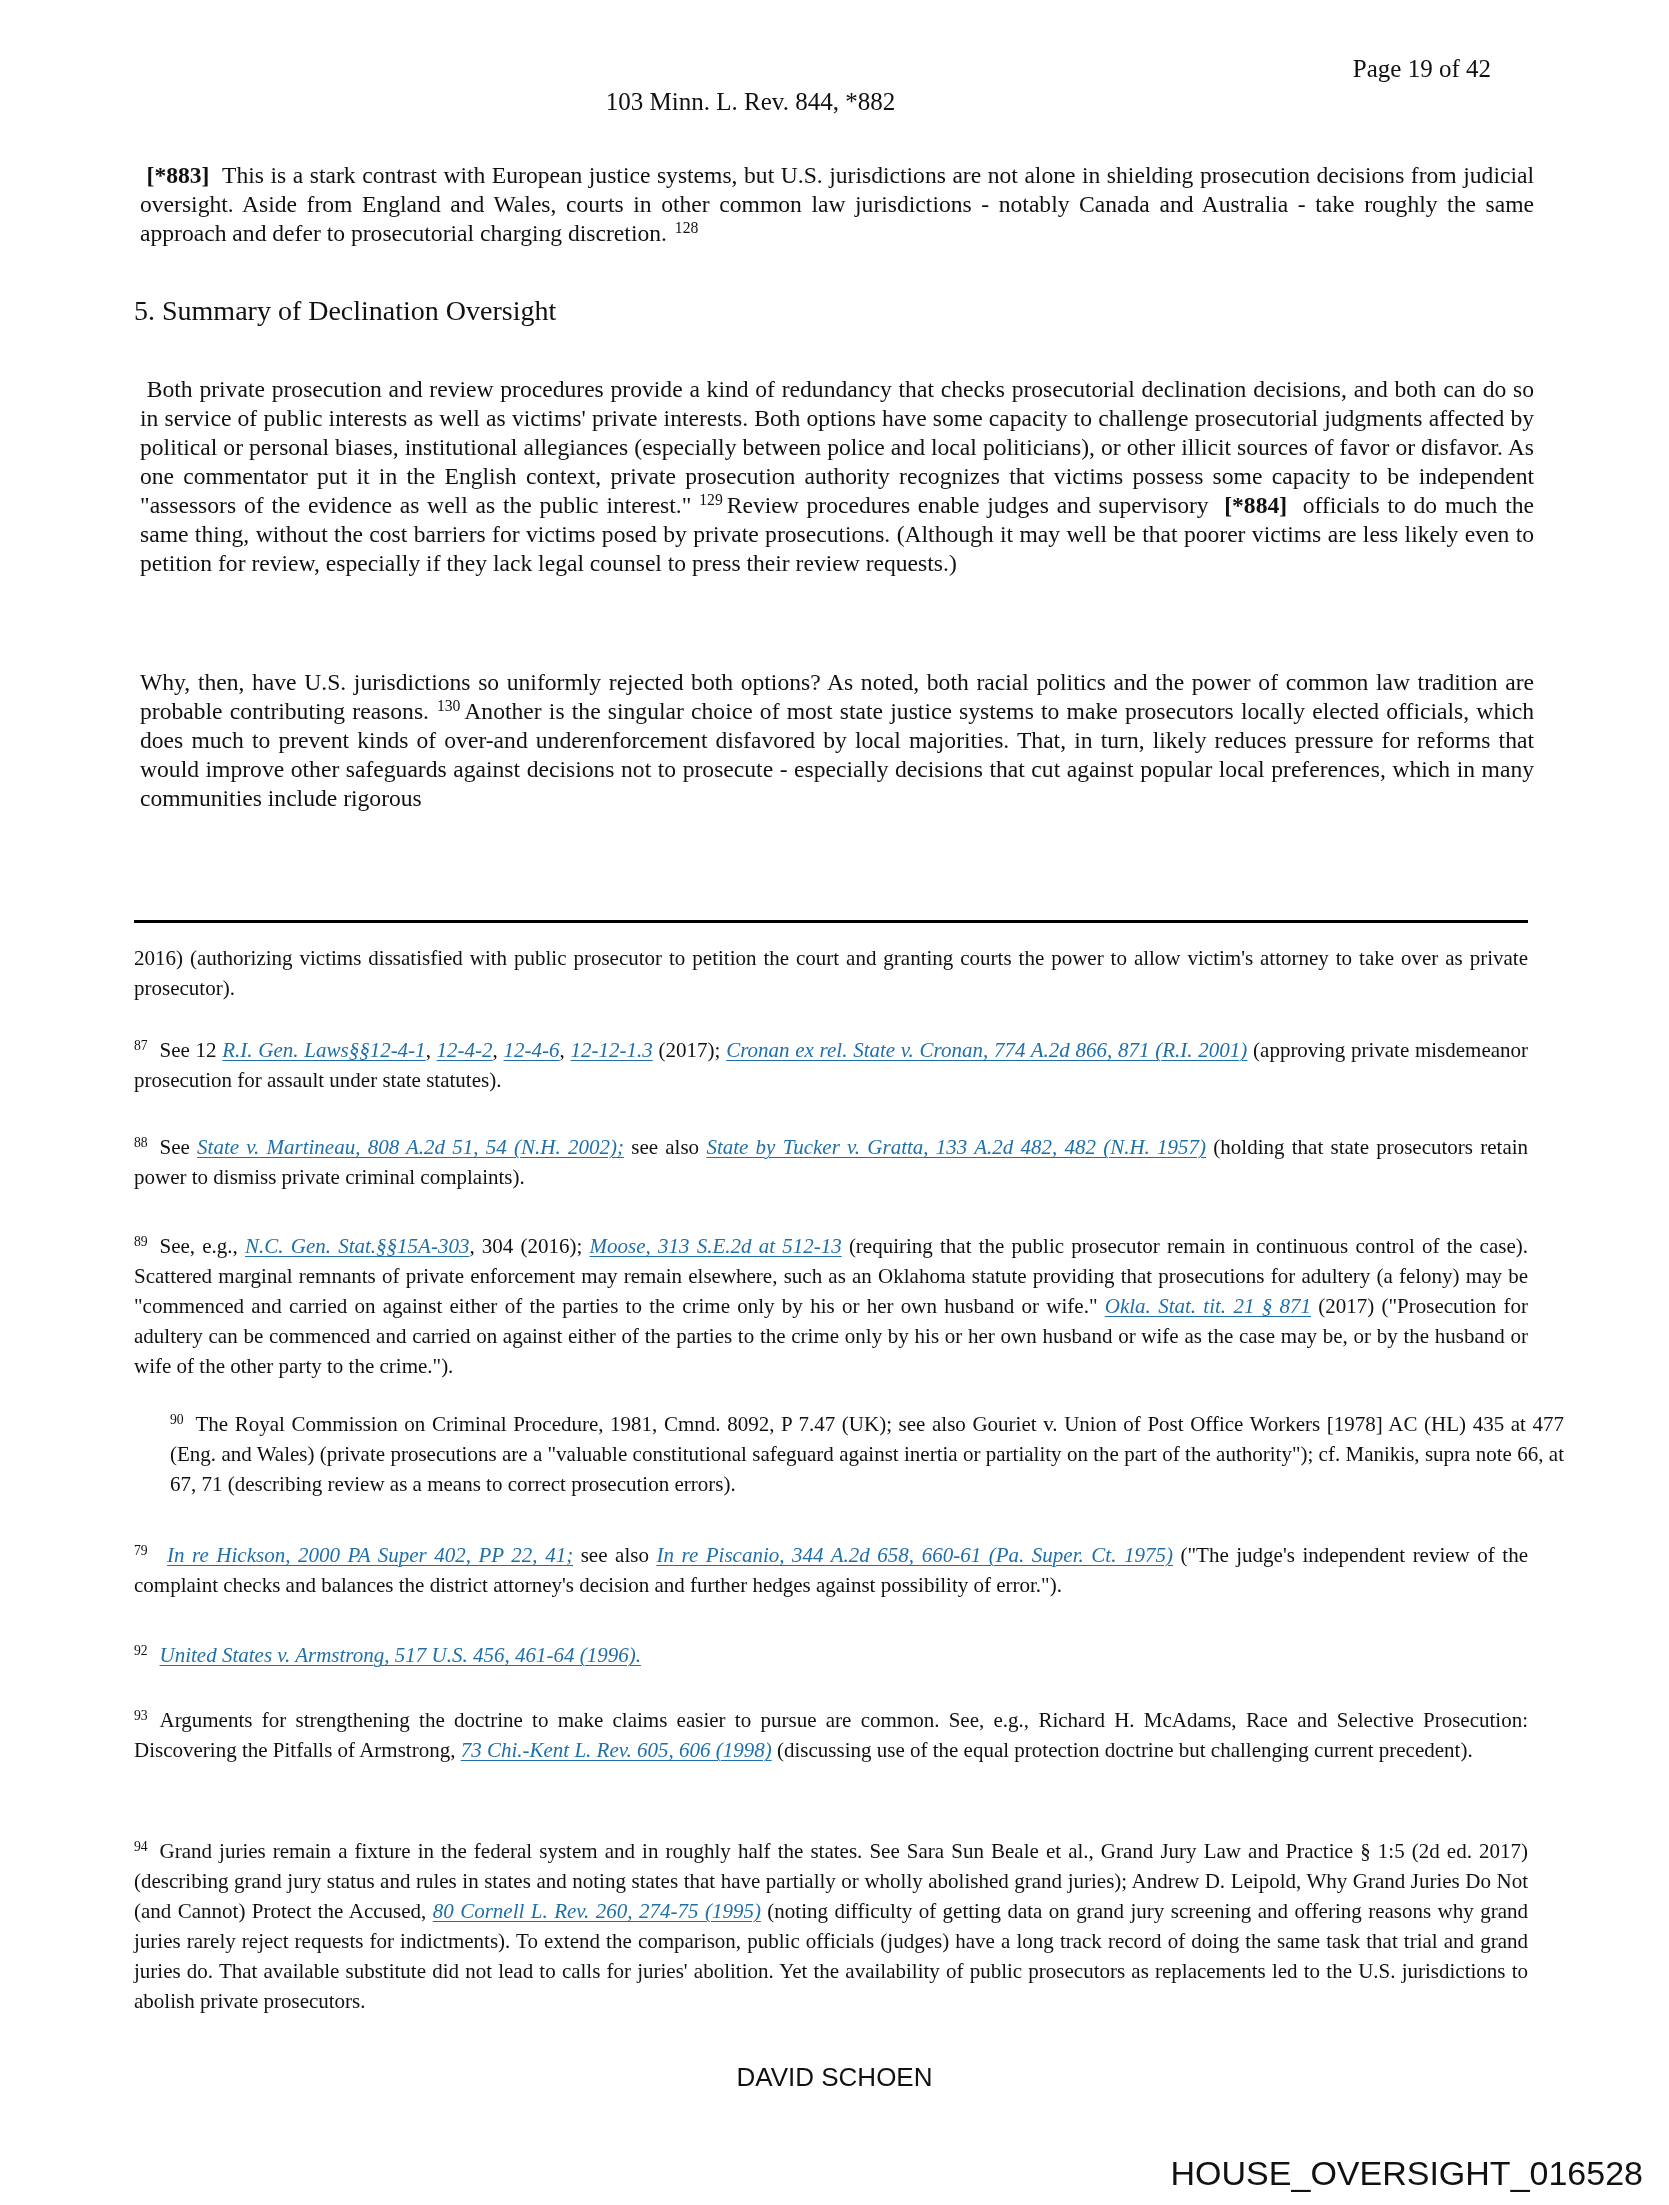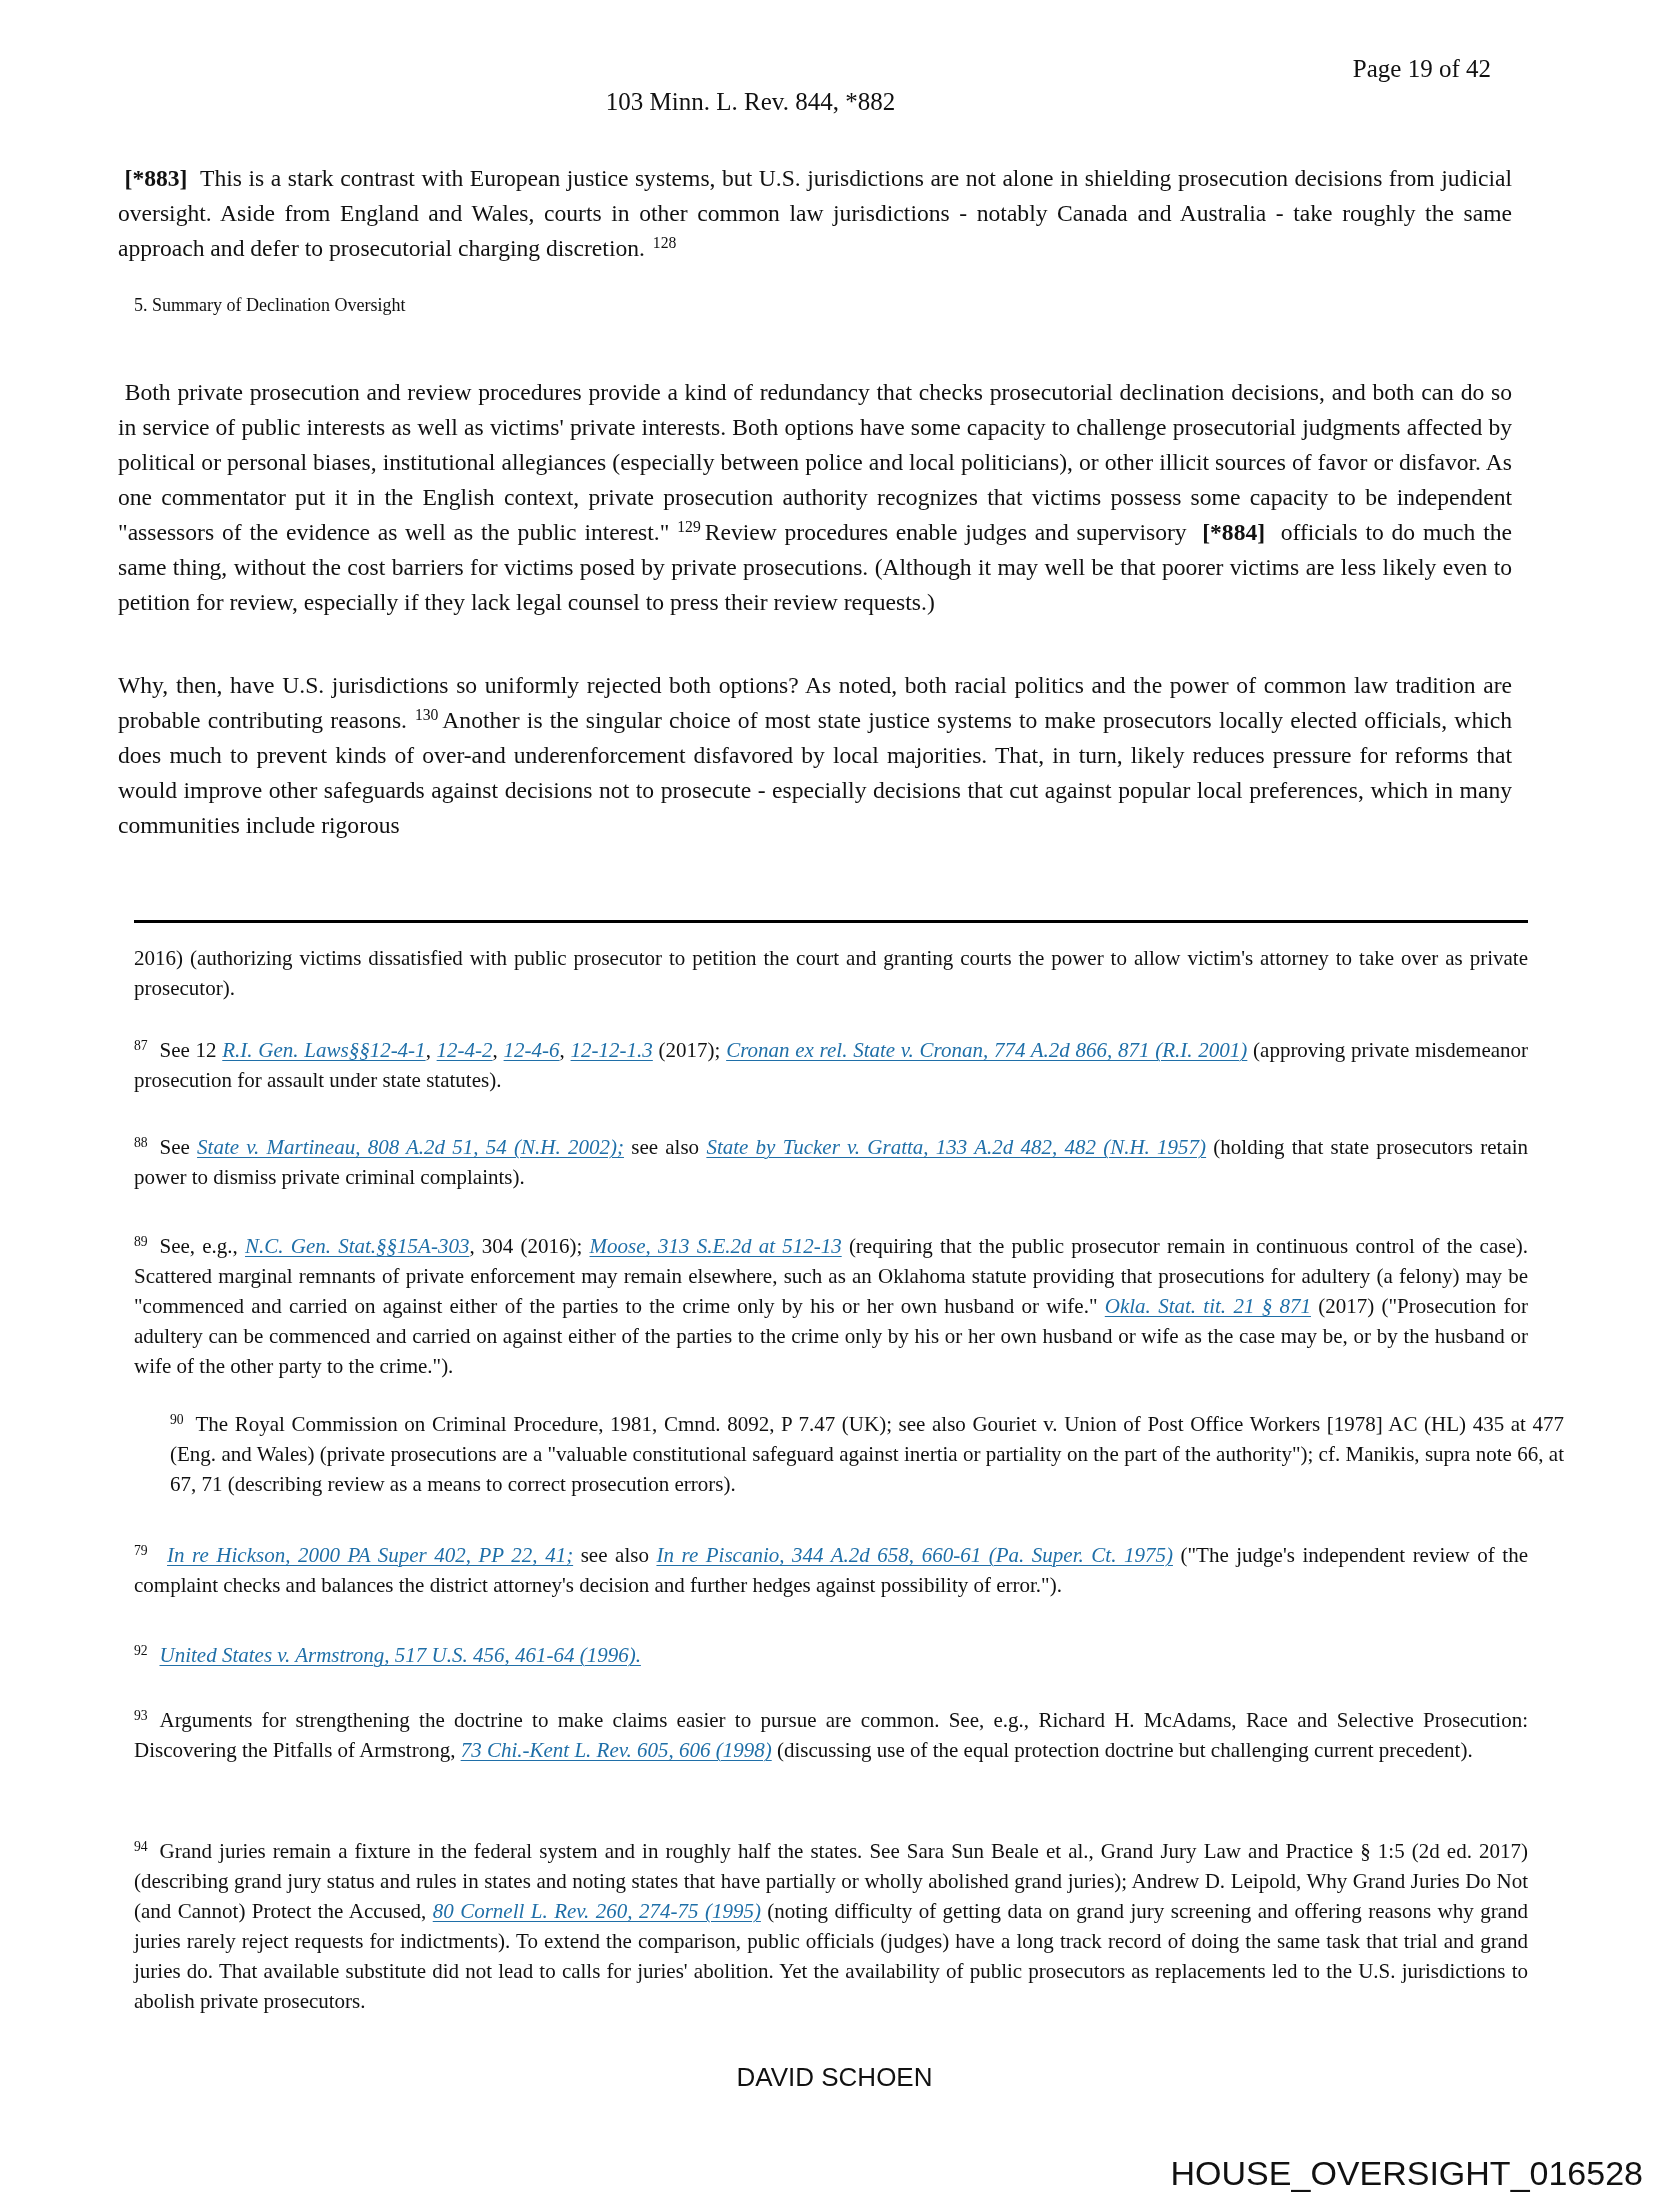--- a/index.html
+++ b/index.html
@@ -1,26 +1,26 @@
 <!DOCTYPE html>
 <html style="font-size:10.5px"><head>
 <meta charset="utf-8">
 <style>
   html, body { margin:0; padding:0; background:#fff; }
   body { width:1669px; height:2205px; position:relative; overflow:hidden;
          font-family:"Liberation Serif", "DejaVu Serif", serif; color:#111; }
   .abs { position:absolute; }
   #page-num { top:55px; right:178px; font-size:25px; }
   #citation { top:88px; left:0; width:1501px; text-align:center; font-size:25px; }
-  .body-text { left:118px; width:1394px; font-size:23.6px; line-height:35px; text-align:justify; }
+  .body-text { left:140px; width:1394px; font-size:23.6px; line-height:29px; text-align:justify; }
   .body-text p { margin:0; }
   sup { font-size:15.7px; vertical-align:top; position:relative; top:-6.5px; margin:0 3.9px 0 7.9px; }
   .star { font-weight:bold; }
   #p1 { top:161px; }
-  #heading { top:295px; left:134px; font-size:18px; }
+  #heading { top:295px; left:134px; font-size:28px; }
   #p2 { top:359px;margin-top:16px; }
   #p3 { top:668px; }
   #rule { top:920px; left:134px; width:1394px; height:2.6px; background:#000; }
   .fn { left:134px; width:1394px; font-size:21px; line-height:30px; text-align:justify; }
   .fn p { margin:0; }
   .fnnum { font-size:13.7px; vertical-align:top; position:relative; top:-3.9px; margin-right:11.8px; }
   a.lnk { color:#1f6fa8; font-style:italic; text-decoration:underline; text-decoration-thickness:1.3px; text-underline-offset:3.3px; }
   #fn-cont { top:943px; }
   #fn87 { top:1035px; }
   #fn88 { top:1132px; }

